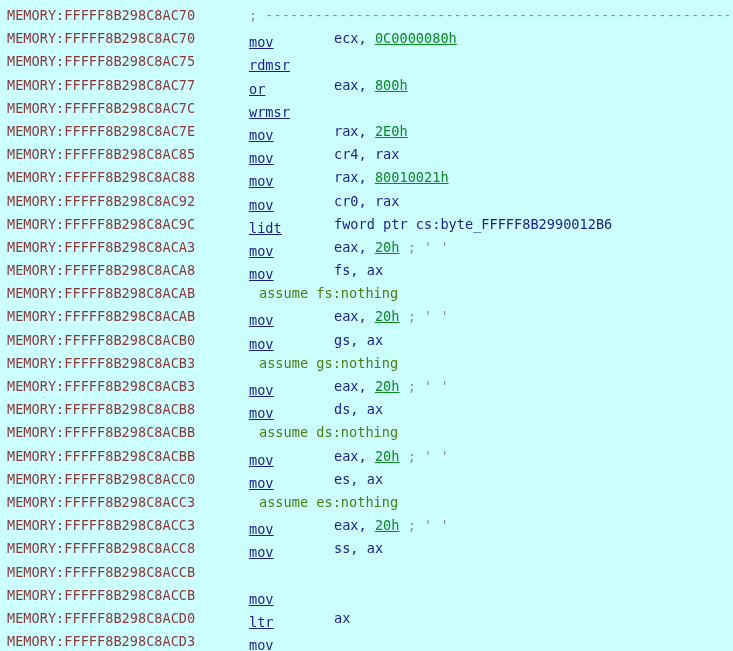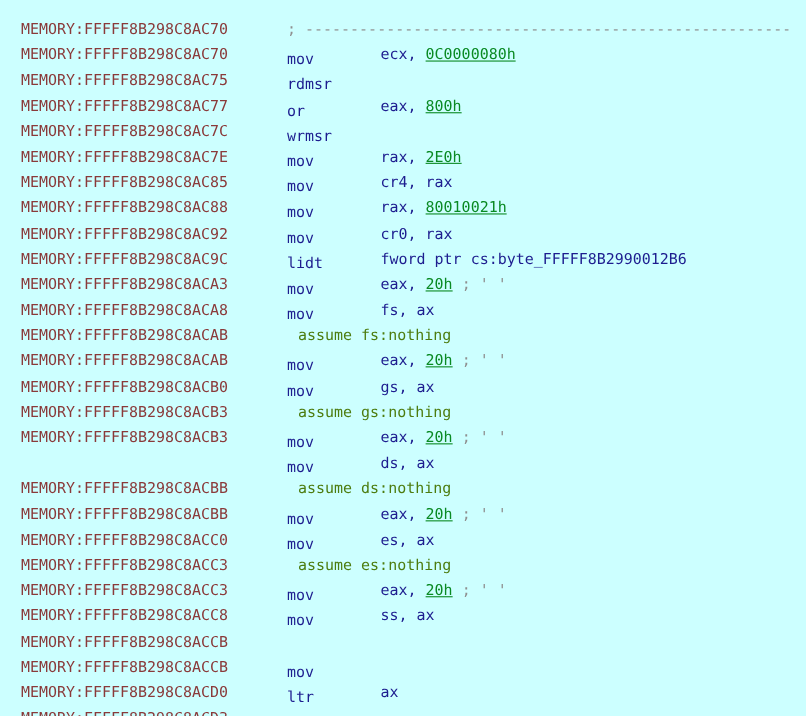--- a/index.html
+++ b/index.html
@@ -13,21 +13,21 @@
     overflow: hidden;
     background: #ccffff;
     font-family: "DejaVu Sans Mono", "Liberation Mono", monospace;
   }
 
   #disasm-view {
     position: relative;
     width: 733px;
     height: 651px;
     background: #ccffff;
-    padding: 16px;
+    padding: 4px;
     box-sizing: border-box;
   }
 
   .code-line {
     position: relative;
     height: 23.2px;
     line-height: 23.2px;
     white-space: pre;
     font-size: 13.6px;
     letter-spacing: 0px;
@@ -41,20 +41,21 @@
     color: #8a3a3a;
     white-space: pre;
   }
 
   .mnemonic {
     position: absolute;
     left: 245px;
     top: 4px;
     color: #1d1d8f;
     white-space: pre;
+    text-decoration: underline;
   }
 
   .operands {
     position: absolute;
     left: 330px;
     top: 0;
     color: #1d1d8f;
     white-space: pre;
   }
 
@@ -99,21 +100,21 @@
     <div class="code-line"><span class="addr">MEMORY:FFFFF8B298C8AC88</span><span class="mnemonic">mov</span><span class="operands"><span>rax, </span><span class="imm">80010021h</span></span></div>
     <div class="code-line"><span class="addr">MEMORY:FFFFF8B298C8AC92</span><span class="mnemonic">mov</span><span class="operands"><span>cr0, rax</span></span></div>
     <div class="code-line"><span class="addr">MEMORY:FFFFF8B298C8AC9C</span><span class="mnemonic">lidt</span><span class="operands"><span>fword ptr cs:byte_FFFFF8B2990012B6</span></span></div>
     <div class="code-line"><span class="addr">MEMORY:FFFFF8B298C8ACA3</span><span class="mnemonic">mov</span><span class="operands"><span>eax, </span><span class="imm">20h</span><span class="comment"> ; ' '</span></span></div>
     <div class="code-line"><span class="addr">MEMORY:FFFFF8B298C8ACA8</span><span class="mnemonic">mov</span><span class="operands"><span>fs, ax</span></span></div>
     <div class="code-line"><span class="addr">MEMORY:FFFFF8B298C8ACAB</span><span class="directive-text">assume fs:nothing</span></div>
     <div class="code-line"><span class="addr">MEMORY:FFFFF8B298C8ACAB</span><span class="mnemonic">mov</span><span class="operands"><span>eax, </span><span class="imm">20h</span><span class="comment"> ; ' '</span></span></div>
     <div class="code-line"><span class="addr">MEMORY:FFFFF8B298C8ACB0</span><span class="mnemonic">mov</span><span class="operands"><span>gs, ax</span></span></div>
     <div class="code-line"><span class="addr">MEMORY:FFFFF8B298C8ACB3</span><span class="directive-text">assume gs:nothing</span></div>
     <div class="code-line"><span class="addr">MEMORY:FFFFF8B298C8ACB3</span><span class="mnemonic">mov</span><span class="operands"><span>eax, </span><span class="imm">20h</span><span class="comment"> ; ' '</span></span></div>
-    <div class="code-line"><span class="mnemonic">mov</span><span class="operands"><span>ds, ax</span></span></div>
+    <div class="code-line"><span class="addr">MEMORY:FFFFF8B298C8ACB8</span><span class="mnemonic">mov</span><span class="operands"><span>ds, ax</span></span></div>
     <div class="code-line"><span class="addr">MEMORY:FFFFF8B298C8ACBB</span><span class="directive-text">assume ds:nothing</span></div>
     <div class="code-line"><span class="addr">MEMORY:FFFFF8B298C8ACBB</span><span class="mnemonic">mov</span><span class="operands"><span>eax, </span><span class="imm">20h</span><span class="comment"> ; ' '</span></span></div>
     <div class="code-line"><span class="addr">MEMORY:FFFFF8B298C8ACC0</span><span class="mnemonic">mov</span><span class="operands"><span>es, ax</span></span></div>
     <div class="code-line"><span class="addr">MEMORY:FFFFF8B298C8ACC3</span><span class="directive-text">assume es:nothing</span></div>
     <div class="code-line"><span class="addr">MEMORY:FFFFF8B298C8ACC3</span><span class="mnemonic">mov</span><span class="operands"><span>eax, </span><span class="imm">20h</span><span class="comment"> ; ' '</span></span></div>
     <div class="code-line"><span class="addr">MEMORY:FFFFF8B298C8ACC8</span><span class="mnemonic">mov</span><span class="operands"><span>ss, ax</span></span></div>
     <div class="code-line"><span class="addr">MEMORY:FFFFF8B298C8ACCB</span></div>
     <div class="code-line"><span class="addr">MEMORY:FFFFF8B298C8ACCB</span><span class="mnemonic">mov</span></div>
     <div class="code-line"><span class="addr">MEMORY:FFFFF8B298C8ACD0</span><span class="mnemonic">ltr</span><span class="operands"><span>ax</span></span></div>
     <div class="code-line"><span class="addr">MEMORY:FFFFF8B298C8ACD3</span><span class="mnemonic">mov</span><span class="operands"></span></div>

